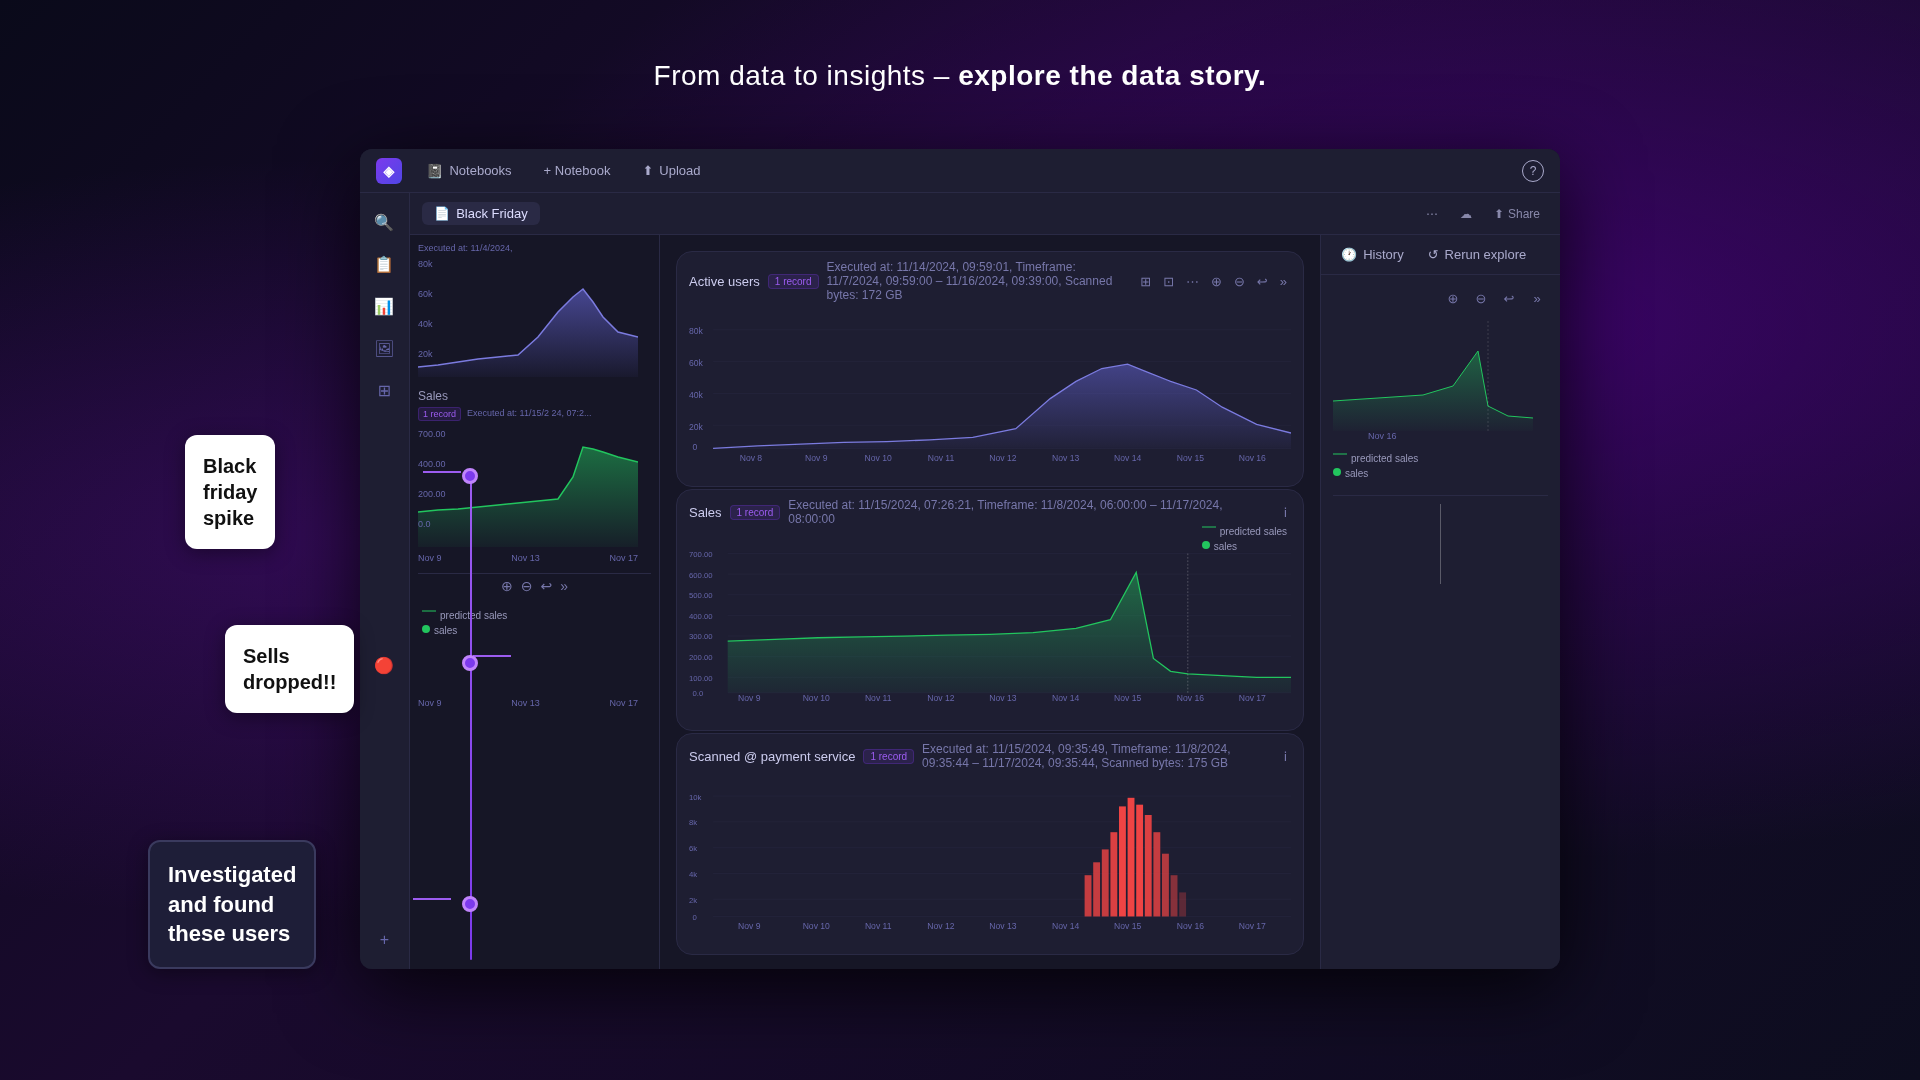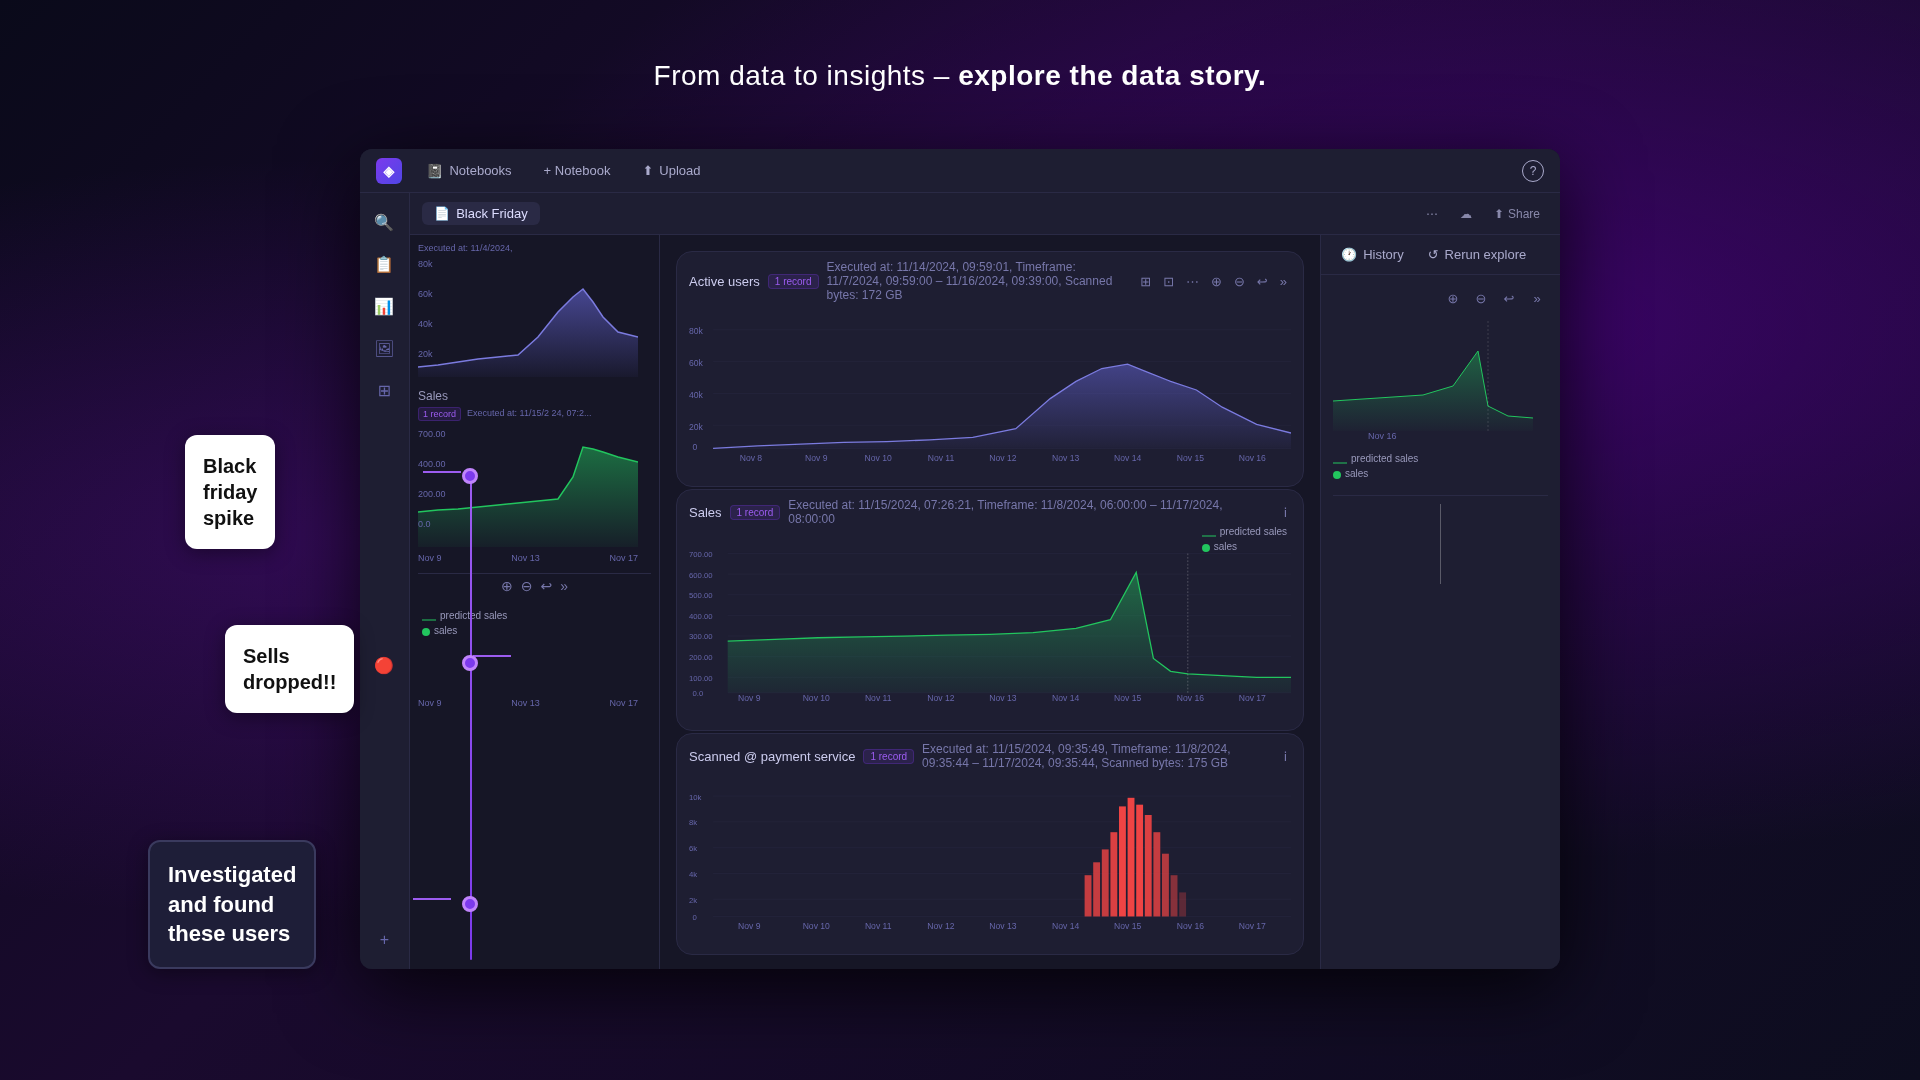--- a/index.html
+++ b/index.html
@@ -264,21 +264,21 @@
       border-radius: 4px;
     }
     .zoom-btn {
       color: #7777aa; font-size: 13px; cursor: pointer;
       width: 22px; height: 22px;
       display: flex; align-items: center; justify-content: center;
       border-radius: 3px;
     }
     .legend-item {
       display: flex;
-      align-items: flex-end;
+      align-items: flex-start;
       gap: 4px;
       font-size: 10px;
       color: #9999bb;
     }
     .legend-dot {
       width: 8px; height: 8px; border-radius: 50%;
     }
     .legend-line {
       width: 14px; height: 2px;
     }

